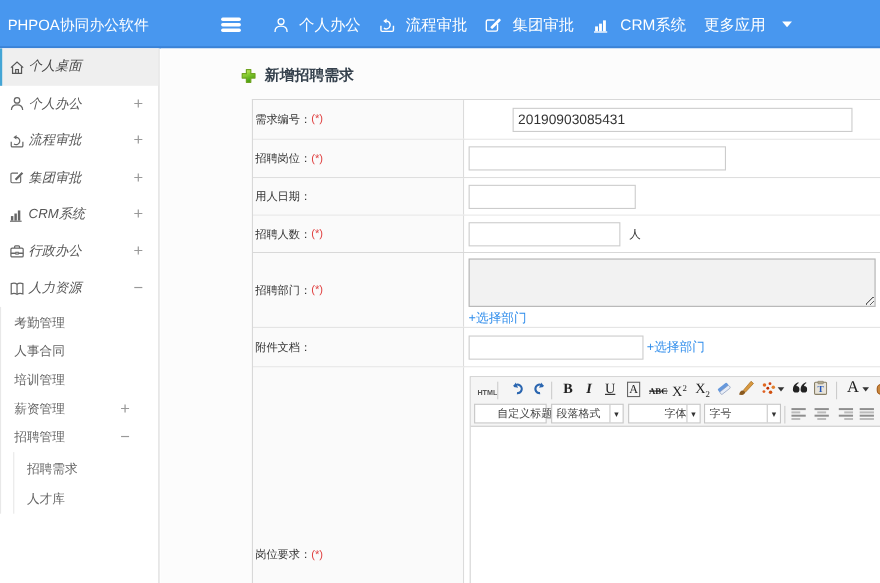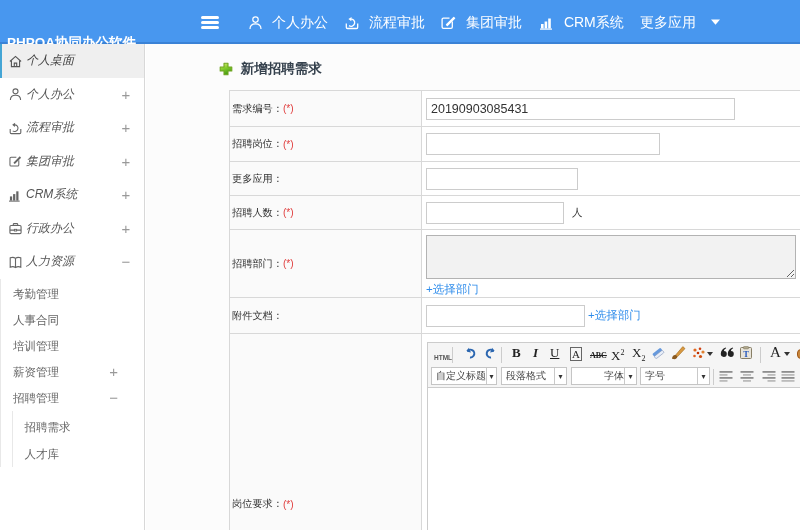--- a/index.html
+++ b/index.html
@@ -1,19 +1,19 @@
 <!DOCTYPE html>
 <html><head>
 <meta charset="utf-8">
 <style>
 * { margin:0; padding:0; box-sizing:border-box; }
 html,body { width:800px; height:530px; overflow:hidden; font-family:"Liberation Sans", sans-serif; background:#fff; }
 
 .hdr { position:absolute; left:0; top:0; width:800px; height:44px; background:#4897ef; border-bottom:2px solid #3a82d6; box-sizing:border-box; }
-.logo { position:absolute; left:7px; top:0; height:45px; line-height:45px; color:#fff; font-size:13.5px; font-weight:bold;margin-top:20px; }
+.logo { position:absolute; left:7px; top:0; height:45px; line-height:45px; color:#fff; font-size:13.5px; font-weight:normal; }
 .burger { position:absolute; left:201px; top:16px; width:18px; height:13px; }
 .burger div { height:2.6px; background:#fff; border-radius:2px; margin-bottom:2.6px; }
 .nav { position:absolute; top:0; height:44px; color:#fff; font-size:14px; line-height:44px; }
 .nav svg { vertical-align:-3px; }
 .ni { position:absolute; top:0; white-space:nowrap; }
 
 .side { position:absolute; left:0; top:44px; width:145px; height:486px; background:#fff; border-right:1px solid #d8d8d8; }
 .m1 { position:relative; height:33.5px; line-height:33.5px; font-size:12px; color:#555;font-style:italic; }
 .m1 .ic { position:absolute; left:9px; top:10.5px; width:13px; height:13px; color:#666; }
 .m1 .tx { position:absolute; left:26px; top:0; }
@@ -187,31 +187,31 @@
           </linearGradient>
         </defs>
         <path d="M5 1.2 H9 V5 H12.8 V9 H9 V12.8 H5 V9 H1.2 V5 H5 Z" fill="url(#g)" stroke="#70a422" stroke-width="1.1" stroke-linejoin="round"></path>
       </svg>
     <span>新增招聘需求</span>
   </div>
   <div class="ftab">
     <div class="row" style="height:36px;">
       <div class="lbl">需求编号：<span class="red">(*)</span></div>
       <div class="val">
-          <input class="txt" style="width: 309px;" value="20190903085431">
+          <input class="txt" style="width: 309px; margin-left: 40px;" value="20190903085431">
         </div>
     </div>
     <div class="row" style="height:35px;">
       <div class="lbl">招聘岗位：<span class="red">(*)</span></div>
       <div class="val">
           <input class="txt" style="width: 234px;">
         </div>
     </div>
     <div class="row" style="height:34px;">
-      <div class="lbl">更多应用：</div>
+      <div class="lbl">用人日期：</div>
       <div class="val">
           <input class="txt" style="width: 152px;">
         </div>
     </div>
     <div class="row" style="height:34px;">
       <div class="lbl">招聘人数：<span class="red">(*)</span></div>
       <div class="val">
           <input class="txt" style="width: 138px;">
           <span style="margin-left:8px;">人</span>
         </div>
@@ -279,21 +279,21 @@
             <svg class="t1" style="left:312px; top:3px;" width="12" height="13" viewBox="0 0 12 13">
                 <rect x="0.5" y="1.5" width="11" height="11" rx="1" fill="#e8e4da" stroke="#887f66" stroke-width="1"></rect>
                 <rect x="3.5" y="0.5" width="5" height="2.4" rx="0.6" fill="#b0a88e" stroke="#887f66" stroke-width="0.6"></rect>
                 <text x="6" y="10.5" text-anchor="middle" font-size="8.5" font-family="Liberation Serif" font-weight="bold" fill="#2255bb">T</text>
               </svg>
             <span class="tsep" style="left:332px;"></span>
             <span class="t1 serif" style="left:342px; top:2px; font-size:15px;">A</span>
             <span class="t1 arr" style="left:356px; top:9px;"></span>
             <span class="t1" style="left:369px; top:6px; width:10px; height:10px; background:#c8863c; border-radius:4px 0 0 4px; border:1px solid #a05818;"></span>
 
-            <span class="dd" style="left:3px; width:66px;">
+            <span class="dd" style="left:3px; width:66px;padding-left:16px;">
                 <span class="ddt">自定义标题</span>
                 <span class="dda">▾</span>
               </span>
             <span class="dd" style="left:73px; width:66px;">
                 <span class="ddt">段落格式</span>
                 <span class="dda">▾</span>
               </span>
             <span class="dd" style="left:143px; width:66px;text-align:right;">
                 <span class="ddt">字体</span>
                 <span class="dda">▾</span>

